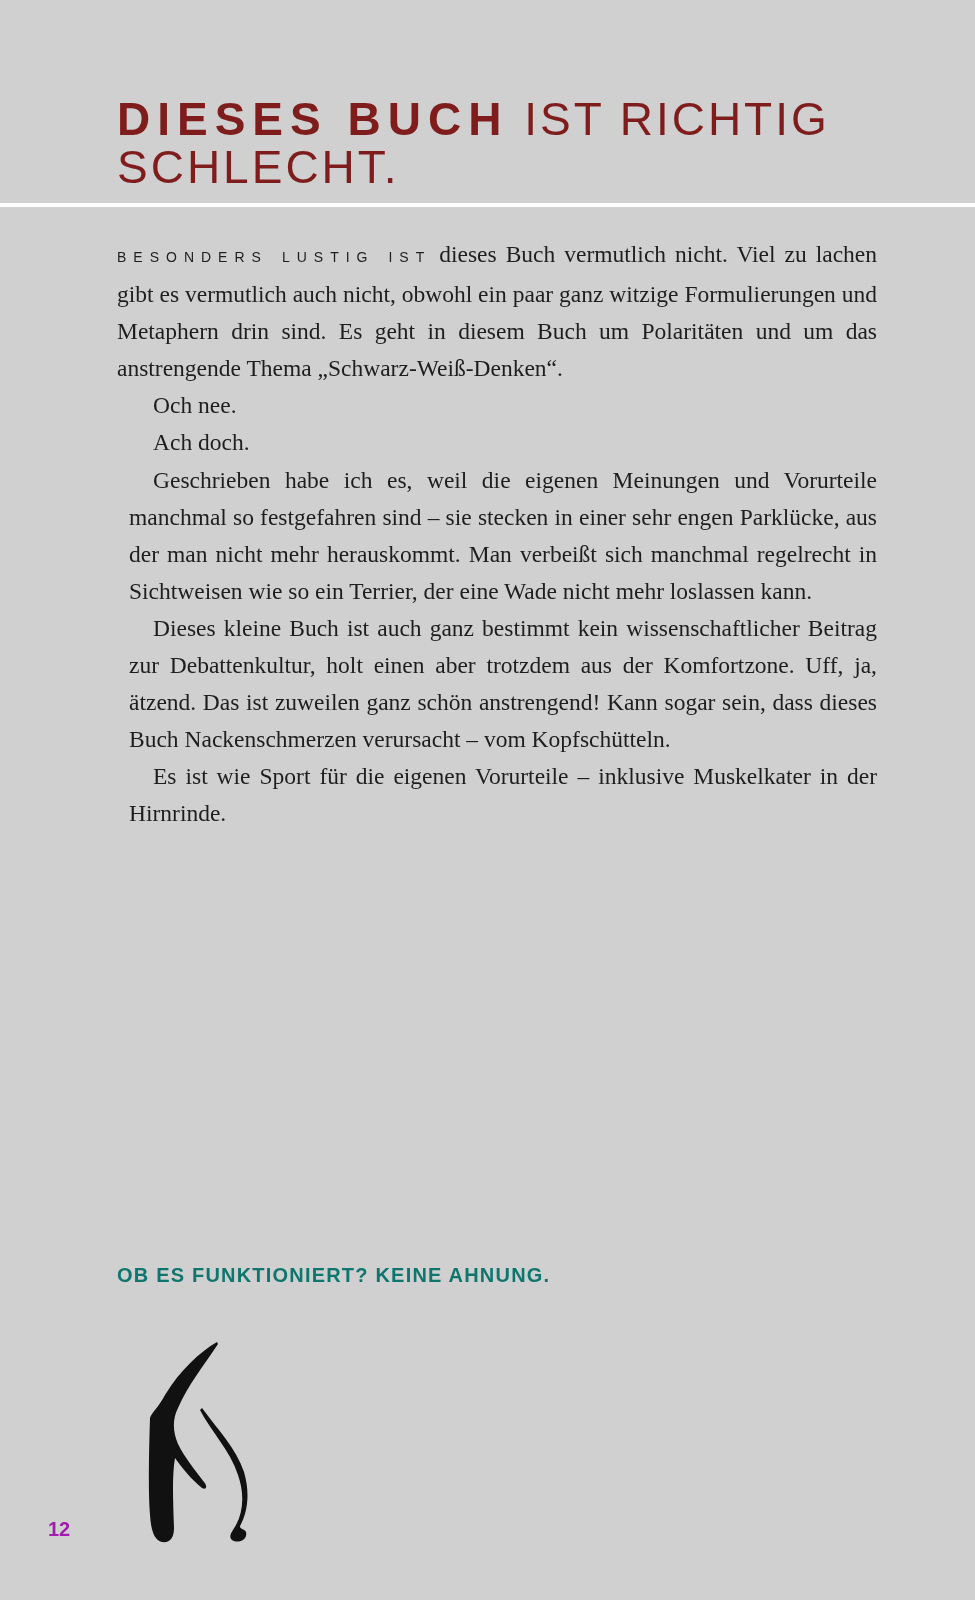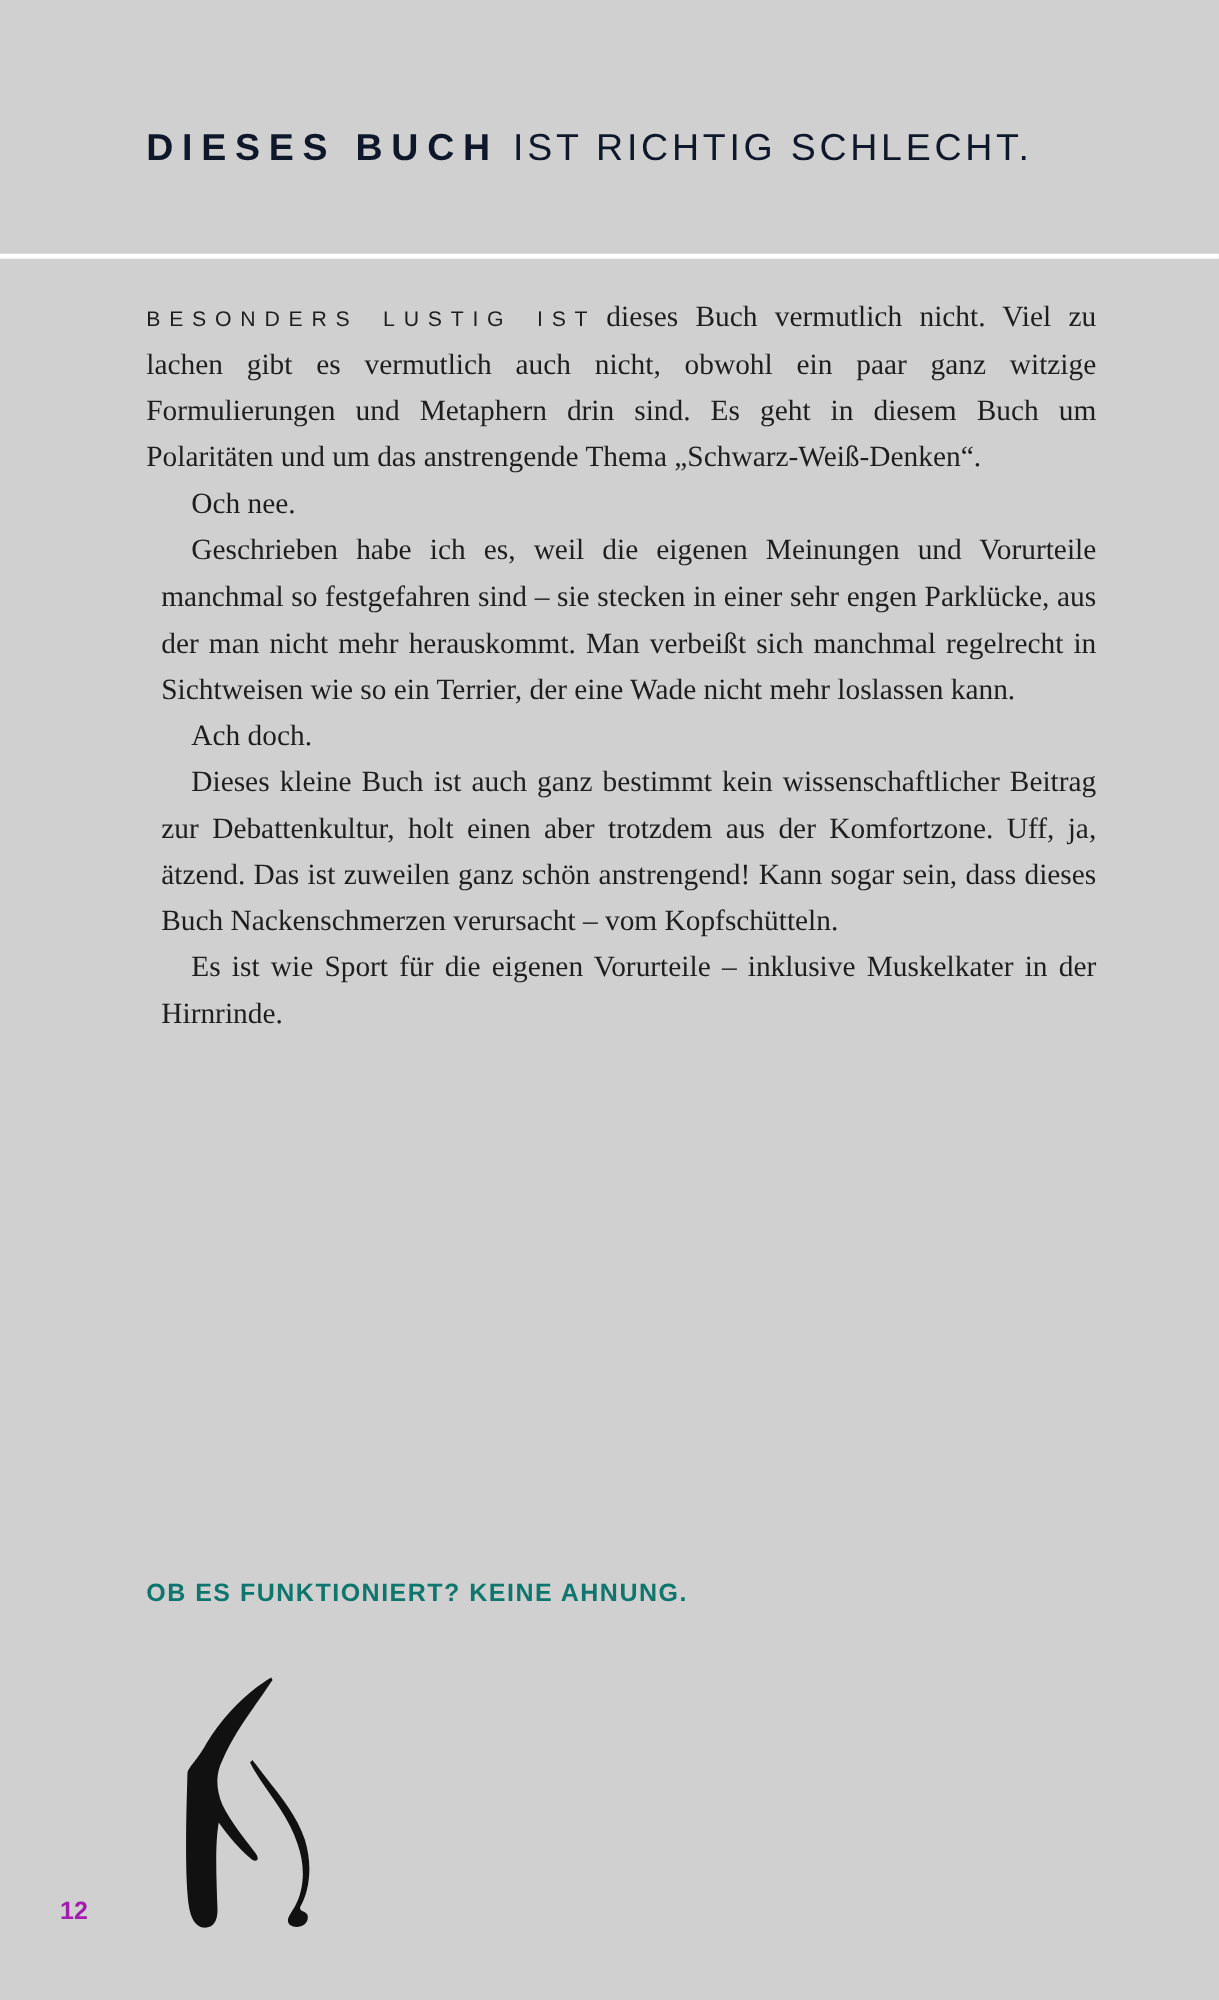--- a/index.html
+++ b/index.html
@@ -7,41 +7,41 @@
     width: 975px; height: 1600px;
     background: #d0d0d0;
     position: relative;
     overflow: hidden;
     font-family: "Liberation Serif", "DejaVu Serif", serif;
     color: #1e1e1e;
   }
   .heading {
     position: absolute; left: 117px; top: 95px; width: 760px;
     font-family: "Liberation Sans", "DejaVu Sans", sans-serif;
-    color: #0f172a;
-    font-size: 30px; line-height: 48px;
+    color: #7f1d1d;
+    font-size: 46px; line-height: 48px;
     letter-spacing: 3px;
   }
   .heading .bold { font-weight: bold; letter-spacing: 7px; }
   .heading .light { font-weight: normal; }
   .rule {
     position: absolute; left: 0; top: 203px; width: 975px; height: 4px;
     background: #ffffff;
   }
   .body-text {
     position: absolute; left: 117px; top: 236px; width: 760px;
     font-size: 23.5px; line-height: 37.1px;
     text-align: justify;
     hyphens: manual;
   }
   .body-text p { margin: 0; }
   .body-text p.indent { text-indent: 24px; margin-left: 12px; }
   .lead {
     font-family: "Liberation Sans", "DejaVu Sans", sans-serif;
-    font-size: 17px;
+    font-size: 14px;
     letter-spacing: 7px;
     margin-right: 8px;
   }
   .subheading {
     position: absolute; left: 117px; top: 1264px;
     font-family: "Liberation Sans", "DejaVu Sans", sans-serif;
     font-weight: bold; color: #0f766e;
     font-size: 20px; letter-spacing: 1.2px;
   }
   .brush {
@@ -59,22 +59,22 @@
 <div class="heading">
   <span class="bold">DIESES BUCH</span>
   <span class="light">IST RICHTIG SCHLECHT.</span>
 </div>
 
 <div class="rule"></div>
 
 <div class="body-text">
   <p><span class="lead">BESONDERS LUSTIG IST</span><span>dieses Buch vermutlich nicht. Viel zu lachen gibt es vermutlich auch nicht, obwohl ein paar ganz witzige Formulierungen und Metaphern drin sind. Es geht in diesem Buch um Polaritäten und um das anstrengende Thema „Schwarz-Weiß-Denken“.</span></p>
   <p class="indent">Och nee.</p>
+  <p class="indent">Ach doch.</p>
   <p class="indent">Geschrieben habe ich es, weil die eigenen Meinungen und Vorurteile manchmal so festgefahren sind – sie stecken in einer sehr engen Parklücke, aus der man nicht mehr herauskommt. Man verbeißt sich manchmal regelrecht in Sichtweisen wie so ein Terrier, der eine Wade nicht mehr loslassen kann.</p>
-  <p class="indent">Ach doch.</p>
   <p class="indent">Dieses kleine Buch ist auch ganz bestimmt kein wissenschaftlicher Beitrag zur Debattenkultur, holt einen aber trotzdem aus der Komfort­zone. Uff, ja, ätzend. Das ist zuweilen ganz schön anstrengend! Kann sogar sein, dass dieses Buch Nackenschmerzen verursacht – vom Kopfschütteln.</p>
   <p class="indent">Es ist wie Sport für die eigenen Vorurteile – inklusive Muskelkater in der Hirnrinde.</p>
 </div>
 
 <div class="subheading">OB ES FUNKTIONIERT? KEINE AHNUNG.</div>
 
 <svg class="brush" viewBox="0 0 120 205">
   <path fill="#111" d="M77 2 C60 12 40 30 25 55 C18 68 12 72 10 78 C9 110 8 150 10 175 C11 190 14 200 22 202 C30 203 34 198 34 188 C33 160 32 135 35 118 C42 128 52 140 62 148 C66 150 68 147 64 142 C55 130 45 118 38 104 C33 92 32 80 38 68 C48 45 62 28 78 4 Z"></path>
   <path fill="#111" d="M60 70 C70 90 90 110 98 135 C104 152 104 170 96 185 C92 192 88 196 92 200 C98 204 108 200 106 192 C104 188 100 190 100 186 C108 172 110 152 104 132 C96 108 78 90 62 68 Z"></path>
 </svg>

